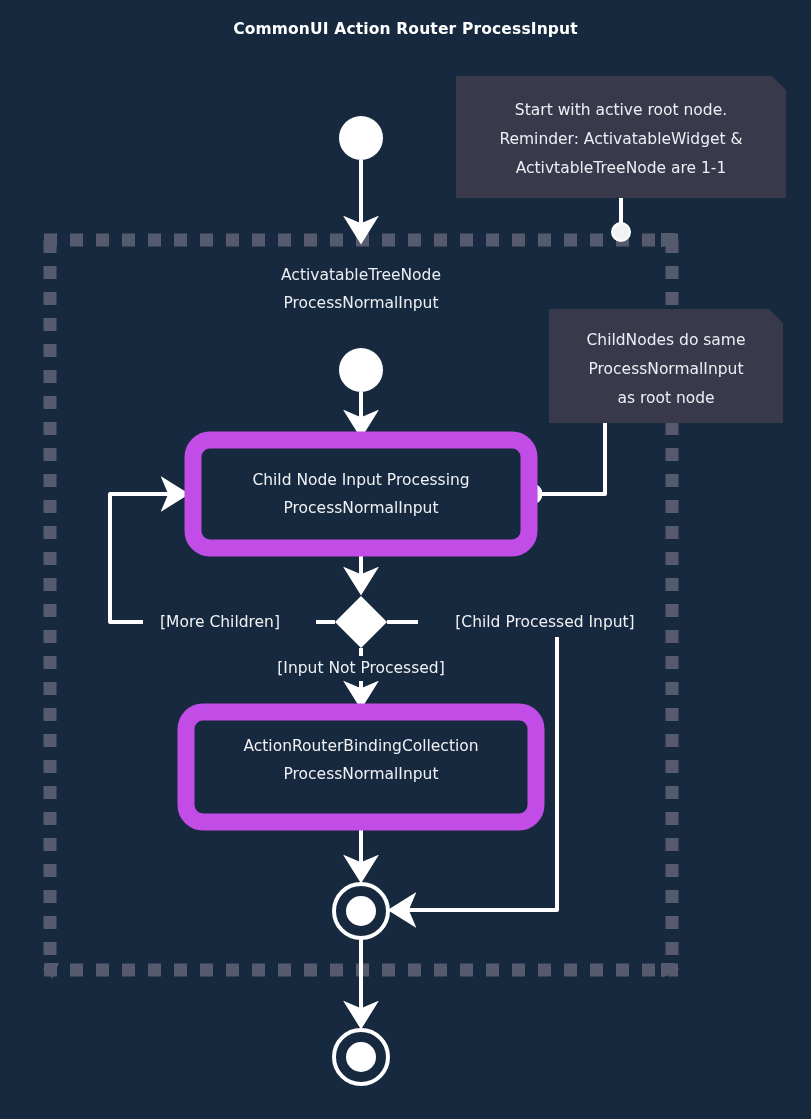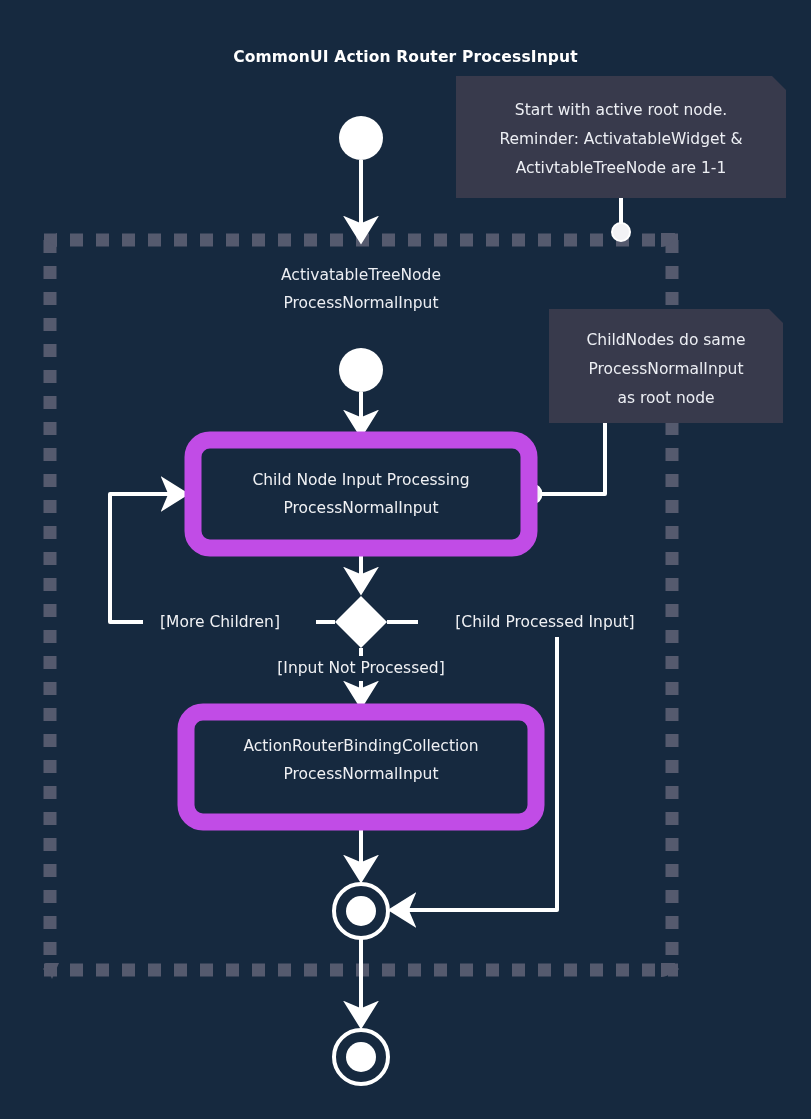--- a/index.html
+++ b/index.html
@@ -25,21 +25,20 @@
     top: 20px;
     left: 0;
     width: 811px;
     text-align: center;
     color: #ffffff;
     font-size: 15.5px;
     font-weight: bold;
     font-family: "DejaVu Sans", "Liberation Sans", sans-serif;
     letter-spacing: 0.15px;
     user-select: none;
-    margin-top: 28px;
   }
   svg.canvas {
     position: absolute;
     top: 0;
     left: 0;
     width: 811px;
     height: 1119px;
     display: block;
   }
   text {

